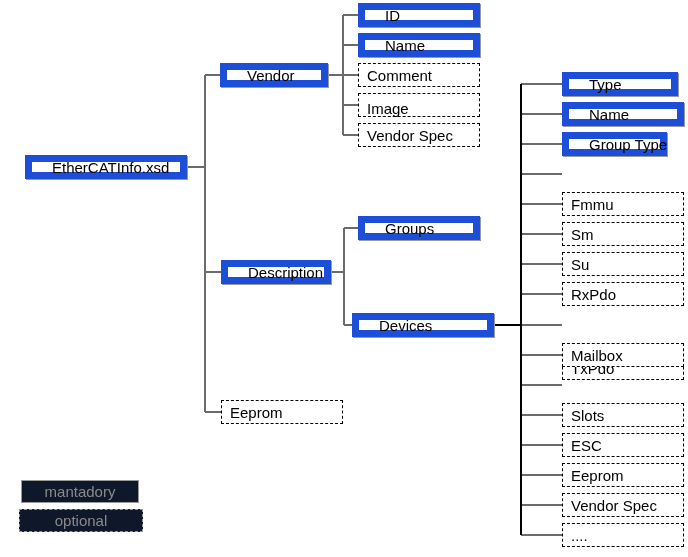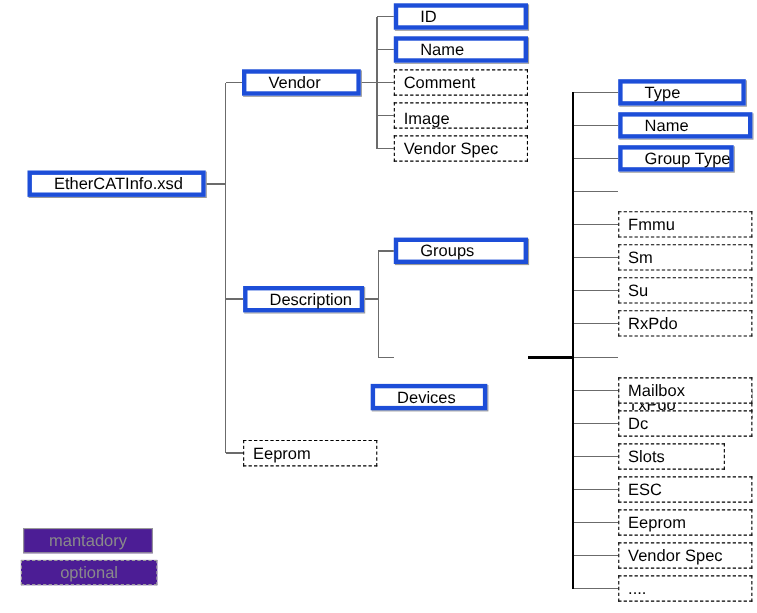--- a/index.html
+++ b/index.html
@@ -33,35 +33,35 @@
     display: flex;
     align-items: center;
     height: 24px;
     padding-left: 8px;
     font-size: 15px;
     line-height: 1;
     color: #000000;
     white-space: nowrap;
   }
   .node.solid {
-    border: 4px solid #1d4ed8;
+    border: 7px solid #1d4ed8;
     box-shadow: 1px 1px 0 0 #9a9a9a;
     padding-left: 20px;
   }
   .node.dashed {
     border: 1px dashed #000000;
   }
   .node-label {
     display: block;
   }
   
   .legend-item {
     position: absolute;
     box-sizing: border-box;
-    background: #4c1d95;
+    background: #0f172a;
     display: flex;
     align-items: center;
     justify-content: center;
     height: 23px;
     font-size: 15px;
     color: #8a8a8a;
     white-space: nowrap;
   }
   .legend-item.solid {
     border: 1px solid #9a9a9a;
@@ -149,21 +149,21 @@
   <div class="node dashed" style="left:358px; top:93px; width:122px;align-items:flex-end;">
     <span class="node-label">Image</span>
   </div>
   <div class="node dashed" style="left:358px; top:123px; width:122px;">
     <span class="node-label">Vendor Spec</span>
   </div>
 
   <div class="node solid" style="left:358px; top:216px; width:122px;">
     <span class="node-label">Groups</span>
   </div>
-  <div class="node solid" style="left:337px; top:313px; width:106px;margin-top:36px;">
+  <div class="node solid" style="left:352px; top:313px; width:142px;">
     <span class="node-label">Devices</span>
   </div>
 
   <div class="node solid" style="left:562px; top:72px; width:116px;">
     <span class="node-label">Type</span>
   </div>
   <div class="node solid" style="left:562px; top:102px; width:122px;">
     <span class="node-label">Name</span>
   </div>
   <div class="node solid" style="left:562px; top:132px; width:105px;">
@@ -180,24 +180,21 @@
   </div>
   <div class="node dashed" style="left:562px; top:282px; width:122px;">
     <span class="node-label">RxPdo</span>
   </div>
   <div class="node dashed" style="left:562px; top:313px; width:122px;margin-top:43px;">
     <span class="node-label">TxPdo</span>
   </div>
   <div class="node dashed" style="left:562px; top:343px; width:122px;">
     <span class="node-label">Mailbox</span>
   </div>
-  <div class="node dashed" style="left:562px; top:373px; width:122px;">
-    <span class="node-label">Dc</span>
-  </div>
-  <div class="node dashed" style="left:562px; top:403px; width:97px;">
+  <div class="node dashed" style="left:562px; top:403px; width:122px;">
     <span class="node-label">Slots</span>
   </div>
   <div class="node dashed" style="left:562px; top:433px; width:122px;text-align:center;">
     <span class="node-label">ESC</span>
   </div>
   <div class="node dashed" style="left:562px; top:463px; width:122px;">
     <span class="node-label">Eeprom</span>
   </div>
   <div class="node dashed" style="left:562px; top:493px; width:122px;">
     <span class="node-label">Vendor Spec</span>

